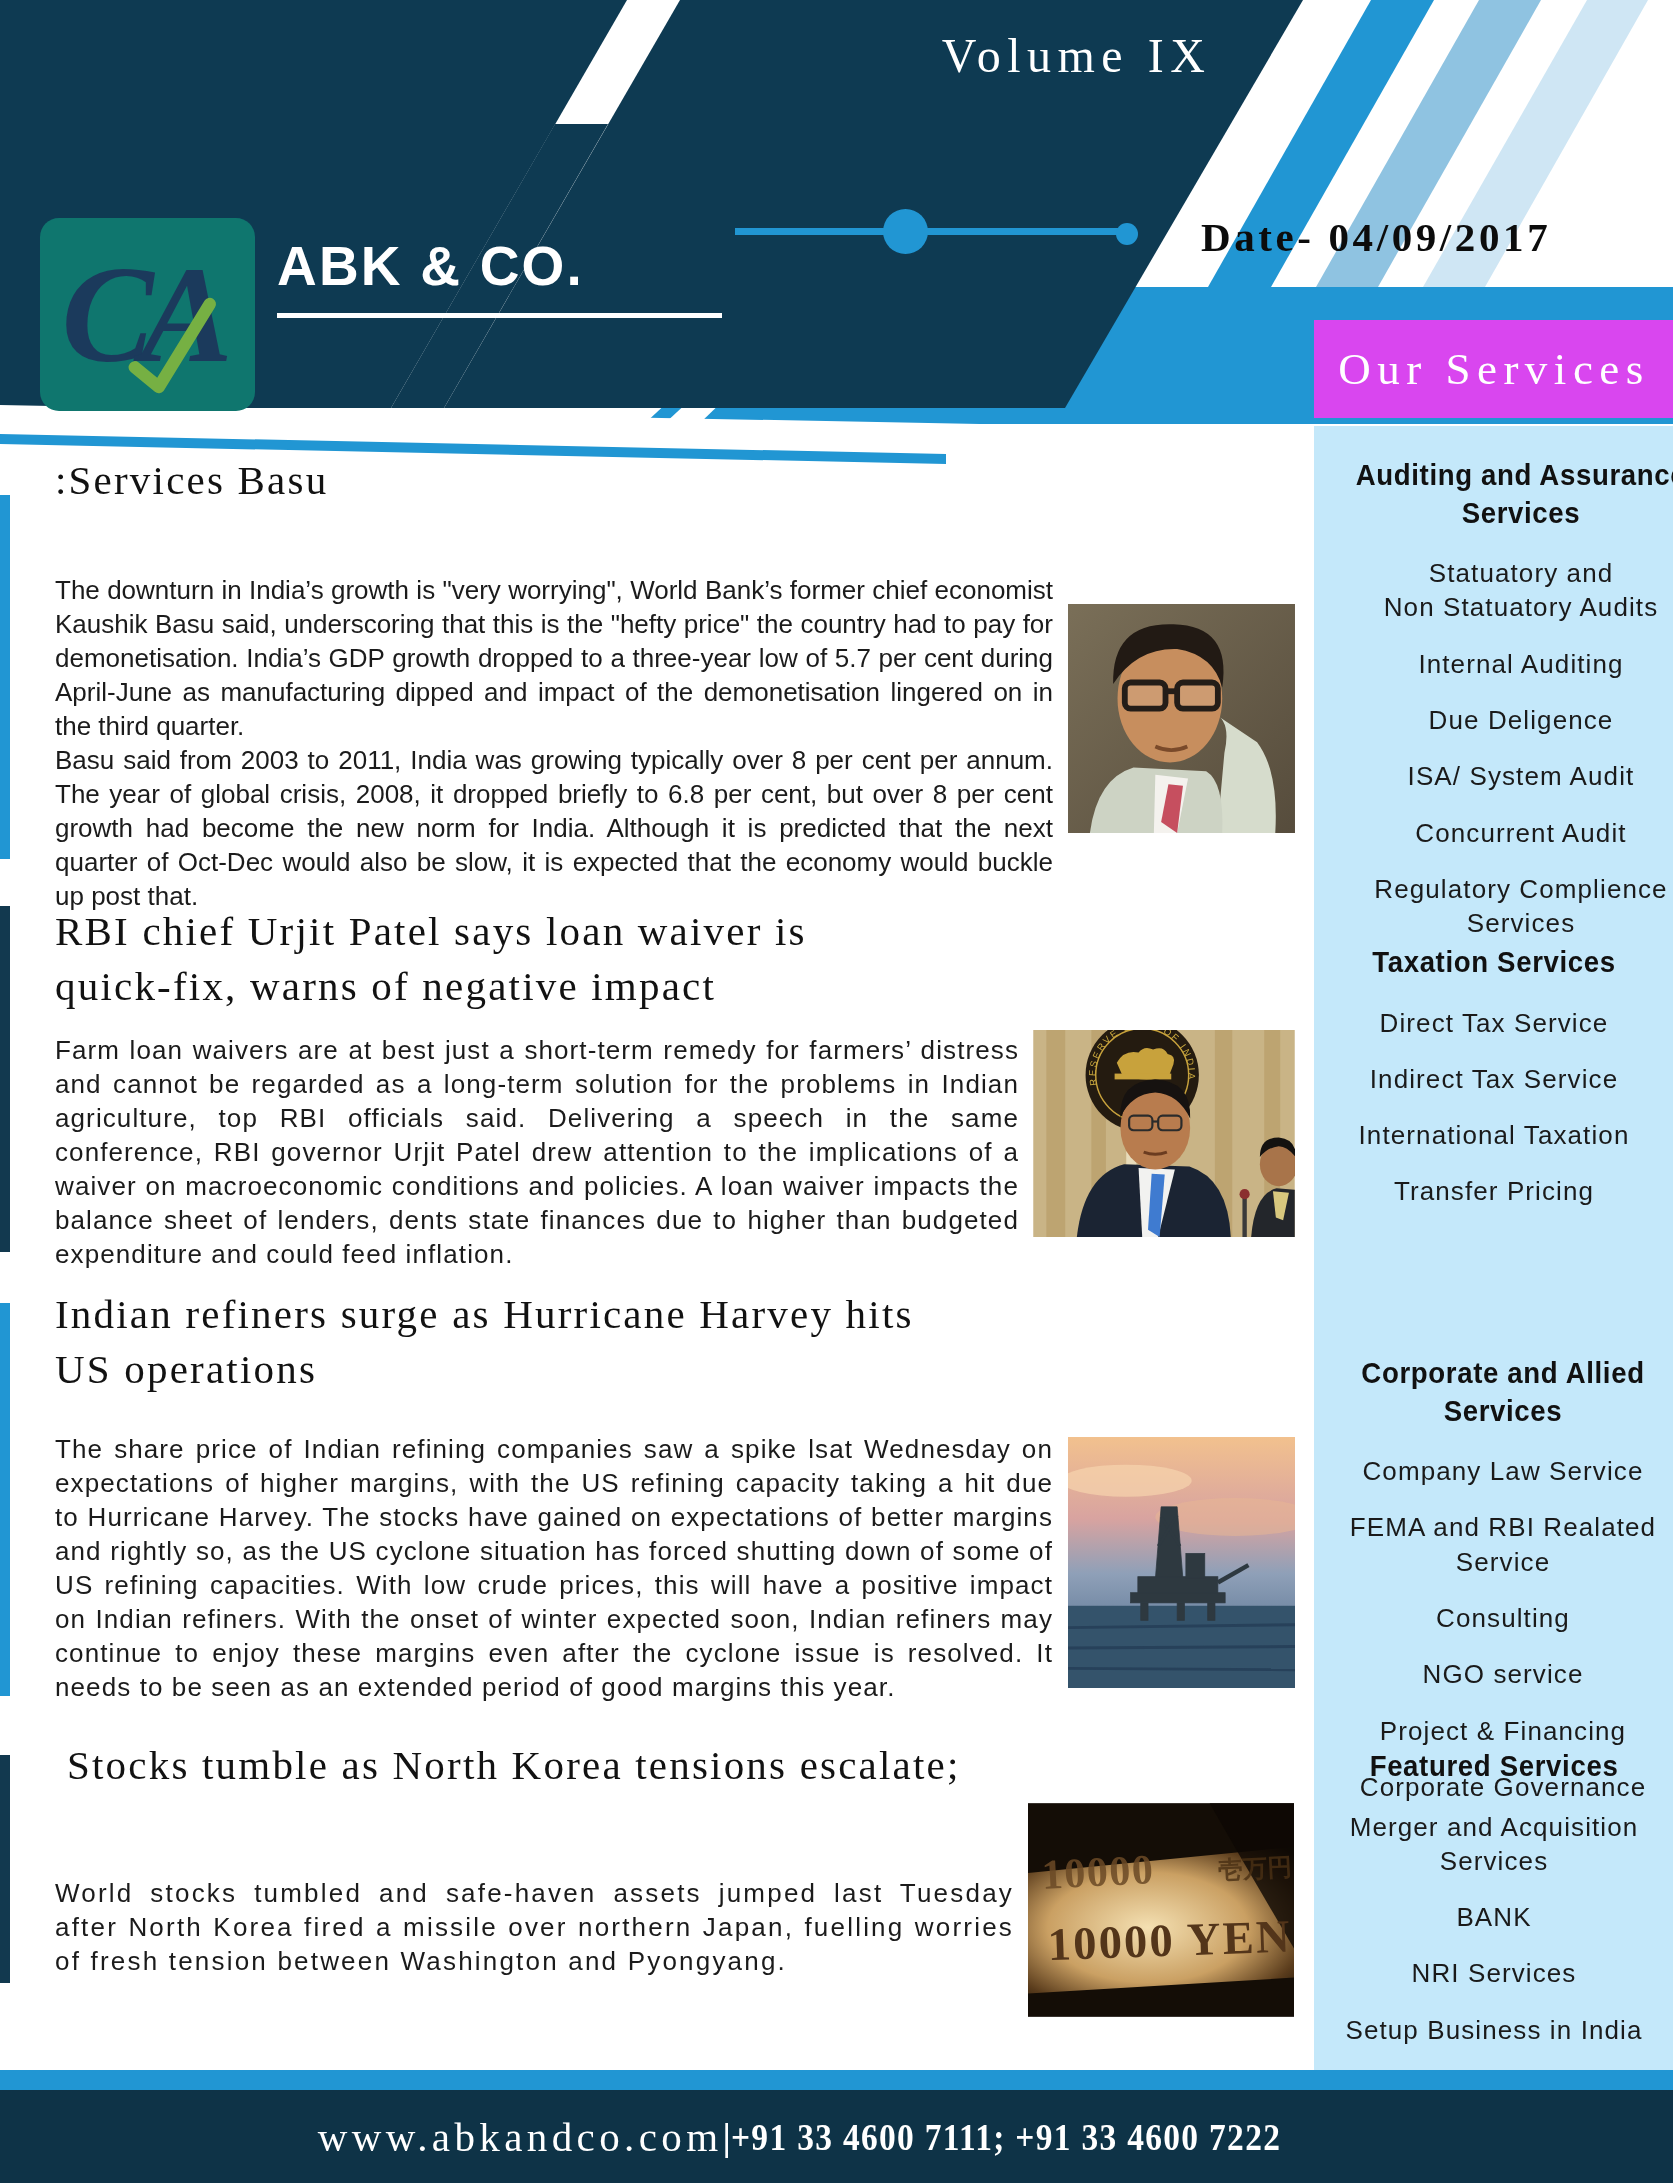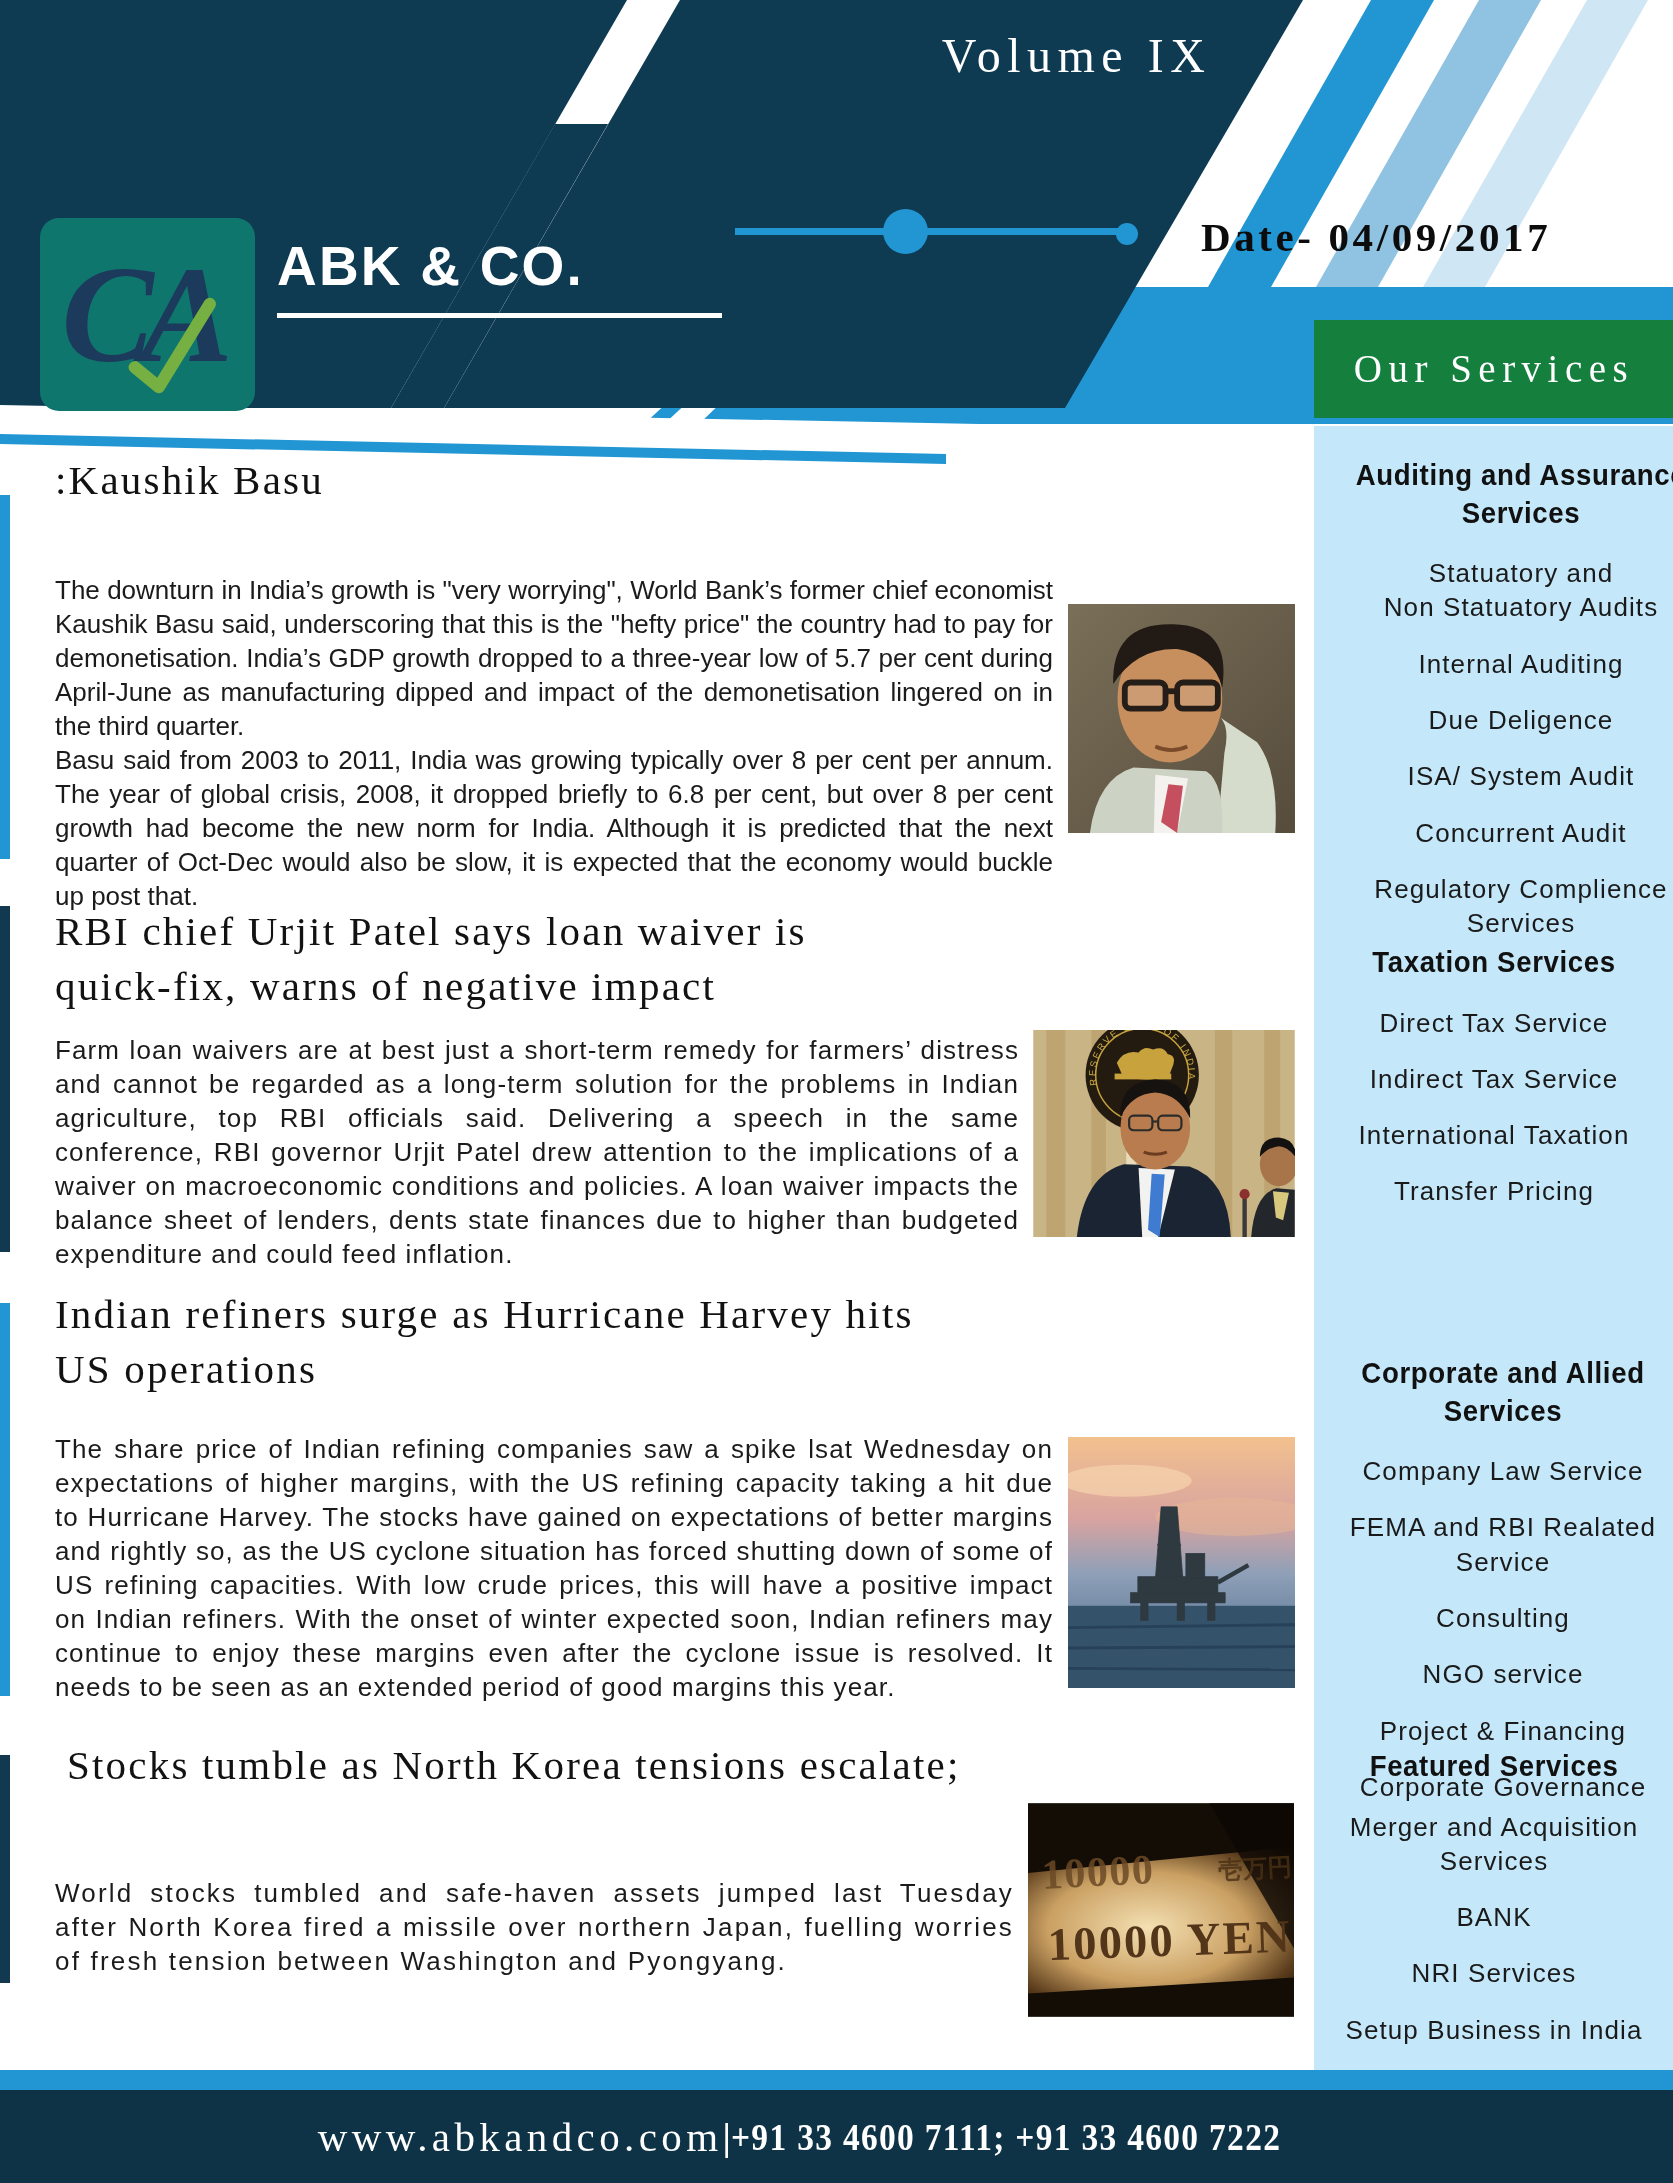--- a/index.html
+++ b/index.html
@@ -24,22 +24,22 @@
           font-family:"Liberation Serif",serif;font-size:48px;letter-spacing:6.5px;}
   .logo-box{left:40px;top:218px;width:215px;height:193px;background:#0f766e;border-radius:19px;}
   .company{left:277px;top:234px;width:466px;color:#fff;font-weight:700;
            font-size:55px;letter-spacing:2.2px;}
   .company-rule{left:277px;top:313px;width:445px;height:5.1px;background:#fff;}
   .date{left:1201px;top:213px;width:437px;color:#0c0c0c;text-align:left;
         font-family:"Liberation Serif",serif;font-weight:700;font-size:41px;letter-spacing:3.6px;}
   .callout-line{left:735px;top:228px;width:392px;height:7.3px;background:#2196d3;}
   .dot-big{left:883px;top:209px;width:45px;height:45px;border-radius:50%;background:#2196d3;}
   .dot-small{left:1116px;top:223px;width:22px;height:22px;border-radius:50%;background:#2196d3;}
-  .services-box{left:1314px;top:320px;width:360px;height:98px;background:#15803d;
-                color:#fff;font-family:"Liberation Serif",serif;font-size:39px;
+  .services-box{left:1314px;top:320px;width:360px;height:98px;background:#d946ef;
+                color:#fff;font-family:"Liberation Serif",serif;font-size:45px;
                 letter-spacing:6.5px;text-align:center;line-height:98px;}
 
   
   .sidebar{left:1314px;top:426px;width:360px;height:1645px;background:#c4e8fa;}
   .svc-section{position:absolute;left:1314px;width:360px;text-align:center;color:#111;}
   .svc-head{font-weight:700;font-size:30px;line-height:1.25;letter-spacing:0.7px;
             transform:scaleX(.92);transform-origin:center;margin-bottom:25px;white-space:pre-line;}
   .svc-item{font-size:26px;line-height:1.32;letter-spacing:1.1px;margin:0 0 22px 0;
             white-space:pre-line;color:#1a1a1a;}
 
@@ -135,21 +135,21 @@
   <div class="svc-head">Featured Services</div>
   <div class="svc-item">Merger and Acquisition
 Services</div>
   <div class="svc-item">BANK</div>
   <div class="svc-item">NRI Services</div>
   <div class="svc-item">Setup Business in India</div>
 </div>
 
 <div class="abs accent blue" style="left:0;top:495px;height:364px;"></div>
 <div class="abs headline" style="left:55px;top:453px;width:1019px;">
-  <span style="display:block">:Kaushik Basu</span>
+  <span style="display:block">:Services Basu</span>
 </div>
 <div class="abs article-body" style="left:55px;top:573px;width:998px;">The downturn in India’s growth is "very worrying", World Bank’s former chief economist Kaushik Basu said, underscoring that this is the "hefty price" the country had to pay for demonetisation. India’s GDP growth dropped to a three-year low of 5.7 per cent during April-June as manufacturing dipped and impact of the demonetisation lingered on in the third quarter.
 Basu said from 2003 to 2011, India was growing typically over 8 per cent per annum. The year of global crisis, 2008, it dropped briefly to 6.8 per cent, but over 8 per cent growth had become the new norm for India. Although it is predicted that the next quarter of Oct-Dec would also be slow, it is expected that the economy would buckle up post that.</div>
 <svg class="photo" style="left:1068px;top:604px;" width="227" height="229" viewBox="0 0 312 315">
   <rect width="312" height="315" fill="#6f6450"></rect>
   <rect width="312" height="315" fill="url(#g1)"></rect>
   <defs>
     <linearGradient id="g1" x1="0" y1="0" x2="1" y2="1">
       <stop offset="0" stop-color="#7a6f58"></stop>
         <stop offset="1" stop-color="#564c3c"></stop>

